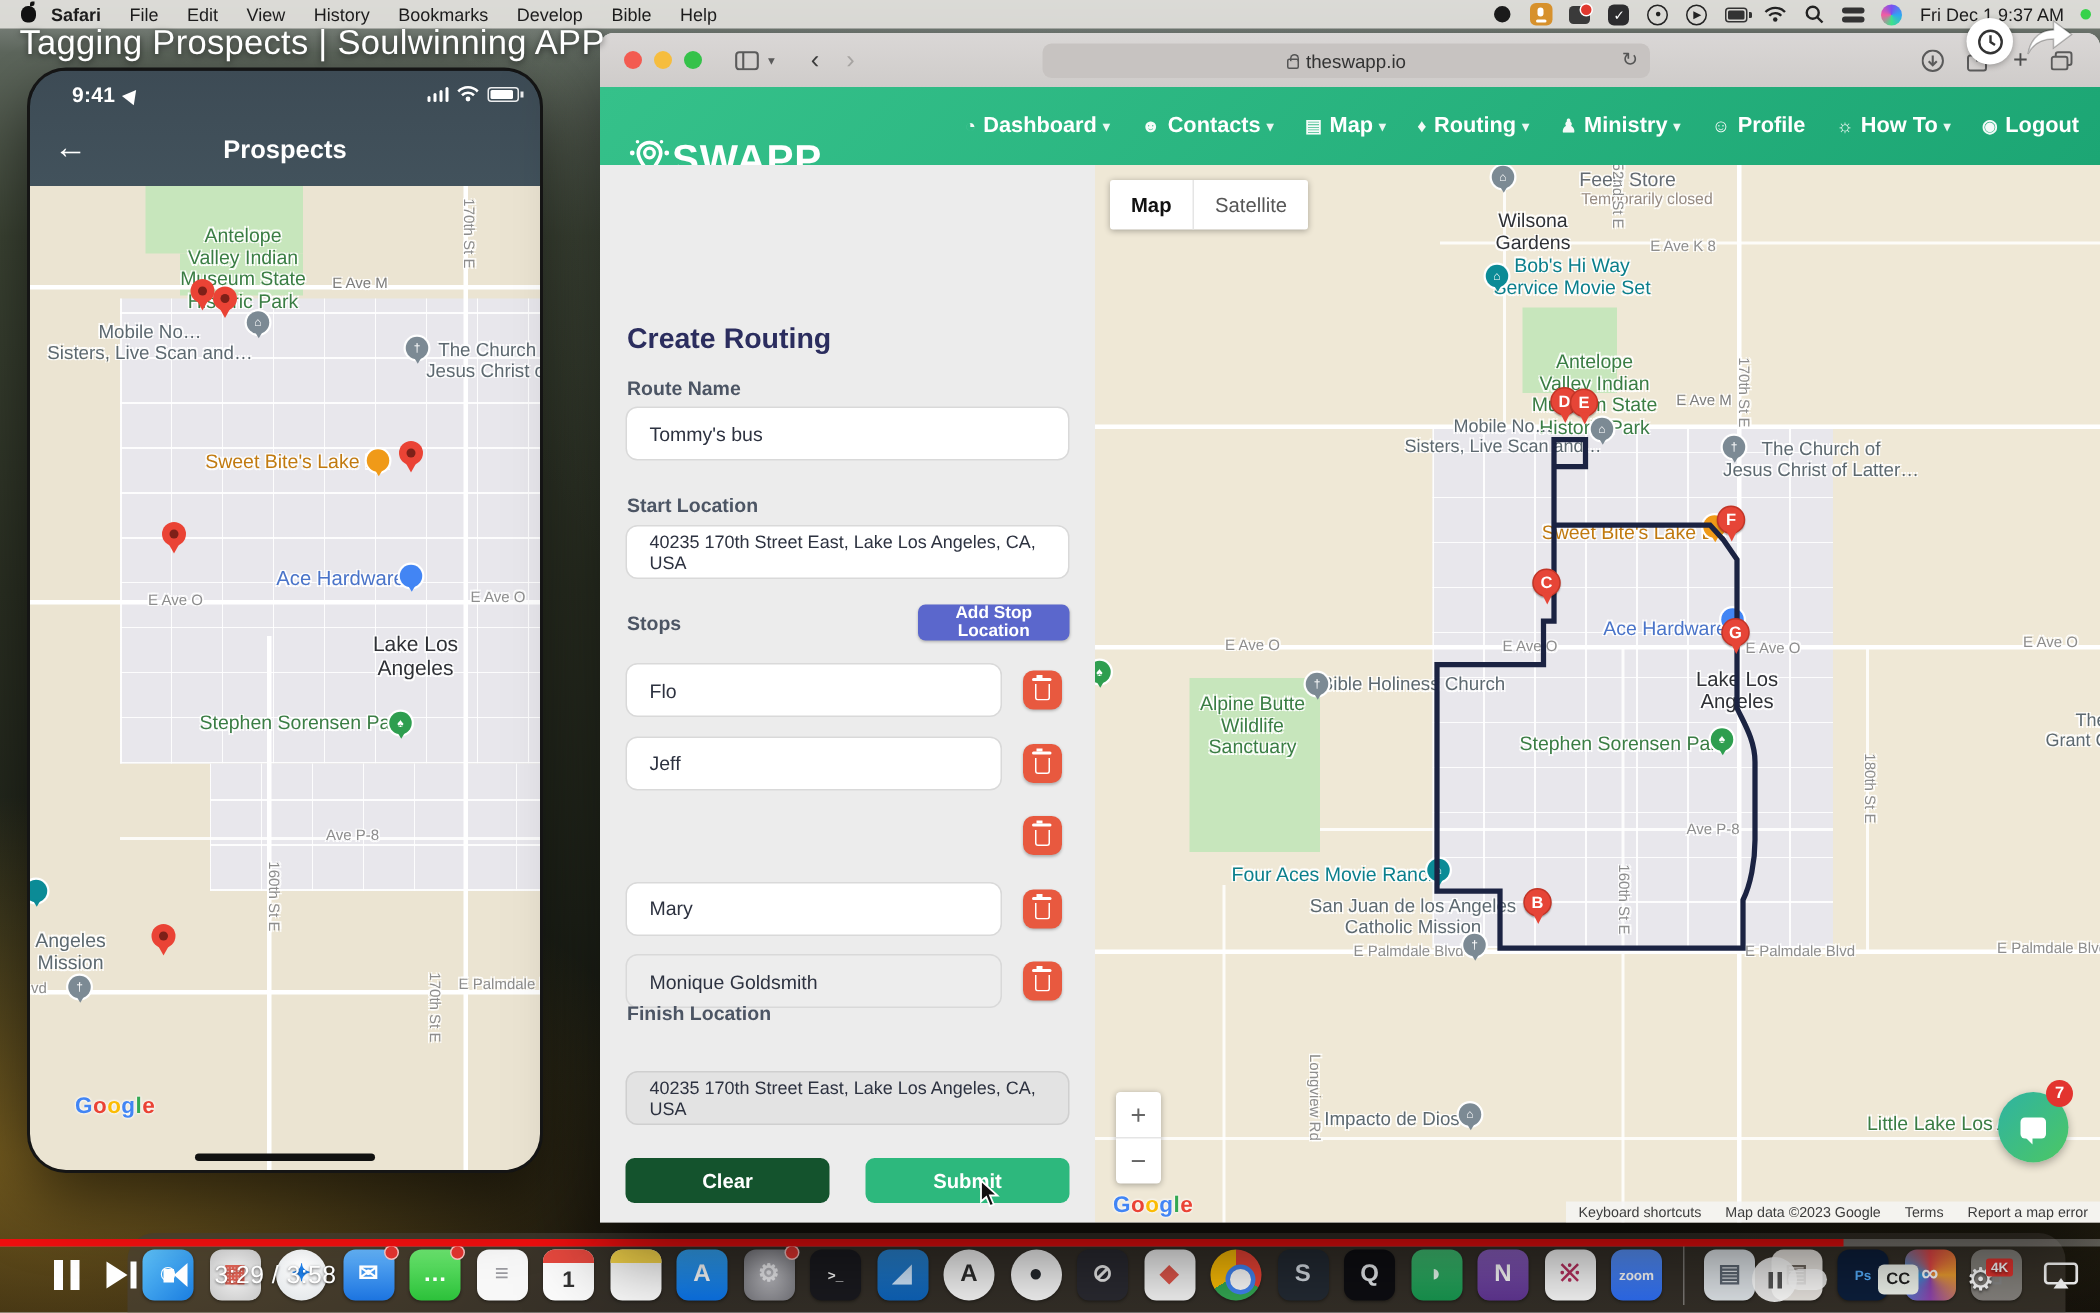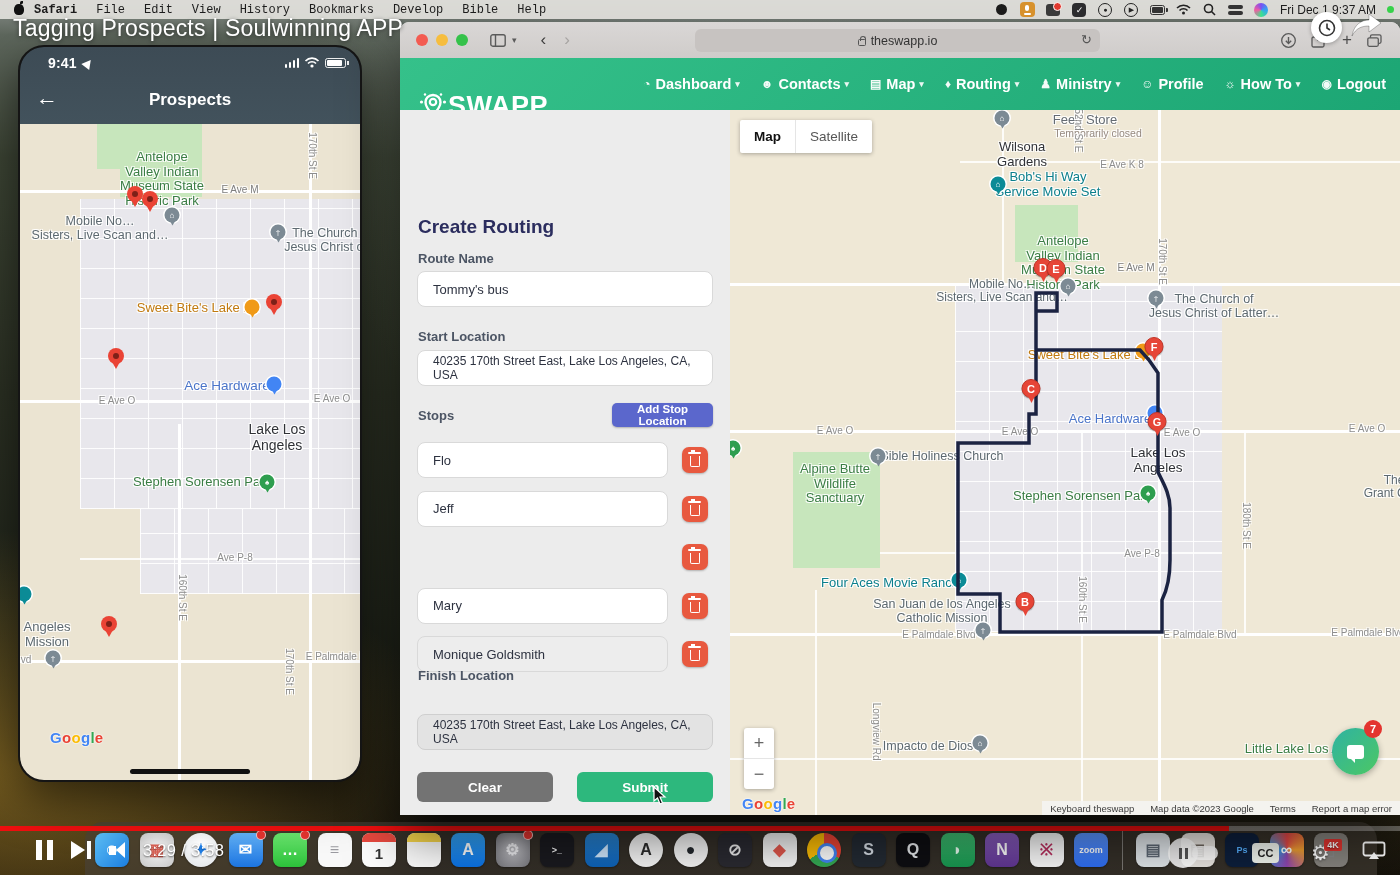--- a/index.html
+++ b/index.html
@@ -12,21 +12,21 @@
       radial-gradient(ellipse at 50% 10%, rgba(140,150,150,.25), transparent 40%),
       linear-gradient(180deg,#8d938f 0%,#5d665c 4%,#3c4434 18%,#2b3023 45%,#20241a 70%,#120f0a 100%);
   }
   .abs{position:absolute;}
 
   
   #menubar{left:0;top:0;width:1400px;height:19px;background:rgba(225,224,220,.93);display:flex;align-items:center;font-size:12px;color:#1c1c1c;z-index:40;}
   .apple{width:10px;height:11px;background:#111;border-radius:46% 46% 42% 42%;margin:0 10px 0 14px;position:relative;}
   .apple::before{content:"";position:absolute;left:6px;top:-3px;width:3px;height:3px;background:#111;border-radius:50% 0;}
   #menu-left-items{display:flex;gap:19px;align-items:center;}
-  .mitem{white-space:nowrap;font-family:Liberation Mono, monospace;}
+  .mitem{white-space:nowrap;}
   .mitem.bold{font-weight:700;}
   #menu-right{position:absolute;right:6px;top:0;height:19px;display:flex;align-items:center;gap:11px;}
   .mico{display:inline-flex;align-items:center;justify-content:center;width:15px;height:15px;color:#222;font-size:11px;}
   .rec-dot{width:11px;height:11px;border-radius:50%;background:#1b1b1b;border:2px solid #1b1b1b;}
   .mic-pill{width:15px;height:15px;border-radius:4px;background:#d7912c;position:relative;}
   .mic-pill::before{content:"";position:absolute;left:5.5px;top:3px;width:4px;height:6px;border-radius:2px;background:#fff;}
   .mic-pill::after{content:"";position:absolute;left:4px;bottom:2px;width:7px;height:2px;border-radius:1px;background:#fff;}
   .cam-sq{width:14px;height:12px;border-radius:3px;background:#3a3a3a;position:relative;}
   .cam-sq::after{content:"";position:absolute;right:-2px;top:-2px;width:7px;height:7px;border-radius:50%;background:#e0382e;border:1px solid #fff;}
   .chk-sq{width:14px;height:14px;border-radius:4px;background:#2c2c2e;color:#fff;font-size:9px;display:flex;align-items:center;justify-content:center;}
@@ -107,21 +107,21 @@
   .finput{position:absolute;left:17px;width:296px;height:36px;background:#fff;border:1px solid #d9d9d9;border-radius:8px;display:flex;align-items:center;padding-left:15px;font-size:13px;color:#2d3240;}
   #form-title{position:absolute;left:18px;top:106px;font-size:19px;font-weight:700;color:#2b2d5e;}
   #addstop{position:absolute;left:212px;top:293px;width:101px;height:24px;background:#5b67cc;color:#fff;border:none;border-radius:5px;font-size:11.5px;font-weight:700;display:flex;align-items:center;justify-content:center;box-shadow:0 1px 2px rgba(0,0,0,.25);}
   .stoprow{position:absolute;left:0;width:330px;height:36px;}
   .stopinput{position:absolute;left:17px;top:0;width:251px;height:36px;background:#fff;border:1px solid #d9d9d9;border-radius:8px;display:flex;align-items:center;padding-left:15px;font-size:13px;color:#2d3240;}
   .stoprow:last-child .stopinput{background:#ededed;}
   .delbtn{position:absolute;left:282px;top:5px;width:26px;height:26px;background:#e8593f;border:none;border-radius:7px;display:flex;align-items:center;justify-content:center;box-shadow:0 1px 2px rgba(0,0,0,.25);}
   .trash{width:10px;height:11px;border:1.5px solid #fff;border-top:none;border-radius:0 0 2px 2px;position:relative;margin-top:3px;}
   .trash::before{content:"";position:absolute;left:-3px;top:-4px;width:13px;height:2px;background:#fff;border-radius:1px;}
   .trash::after{content:"";position:absolute;left:0px;top:-6px;width:4px;height:2px;background:#fff;}
-  #clearbtn{position:absolute;left:17px;top:662px;width:136px;height:30px;background:#737373;color:#fff;border:none;border-radius:6px;font-size:13.5px;font-weight:700;}
+  #clearbtn{position:absolute;left:17px;top:662px;width:136px;height:30px;background:#14532d;color:#fff;border:none;border-radius:6px;font-size:13.5px;font-weight:700;}
   #submitbtn{position:absolute;left:177px;top:662px;width:136px;height:30px;background:#2db87d;color:#fff;border:none;border-radius:6px;font-size:13.5px;font-weight:700;}
   #cursor{position:absolute;left:253px;top:676px;z-index:5;}
 
   
   #gmap{position:absolute;left:330px;top:88px;width:670px;height:705px;background:#efe8d6;overflow:hidden;}
   #maptype{position:absolute;left:10px;top:10px;height:33px;display:flex;background:#fff;border-radius:2px;box-shadow:0 1px 4px rgba(0,0,0,.3);z-index:6;}
   #maptype .mt{padding:0 14px;display:flex;align-items:center;font-size:13.5px;}
   #mt-map{font-weight:700;color:#111;border-right:1px solid #e5e5e5;}
   #mt-sat{color:#565656;}
   #zoomctl{position:absolute;left:14px;top:618px;width:30px;height:61px;background:#fff;border-radius:3px;box-shadow:0 1px 4px rgba(0,0,0,.3);z-index:6;display:flex;flex-direction:column;}
@@ -694,21 +694,21 @@
     <div id="maptype">
       <div class="mt" id="mt-map">Map</div>
       <div class="mt" id="mt-sat">Satellite</div>
     </div>
     <div id="zoomctl">
       <div>+</div>
       <div>−</div>
     </div>
     <span class="glogo" style="left:12px;top:685px;z-index:6;"><span style="color:#4285F4">G</span><span style="color:#EA4335">o</span><span style="color:#FBBC05">o</span><span style="color:#4285F4">g</span><span style="color:#34A853">l</span><span style="color:#EA4335">e</span></span>
     <div id="attrib">
-        <span>Keyboard theswapp</span>
+        <span>Keyboard shortcuts</span>
         <span>Map data ©2023 Google</span>
         <span>Terms</span>
         <span>Report a map error</span>
       </div>
     <div id="chatwidget">
         <span class="chatbubble"></span>
       </div>
     <div id="chatbadge">7</div>
   </div>
 </div>

